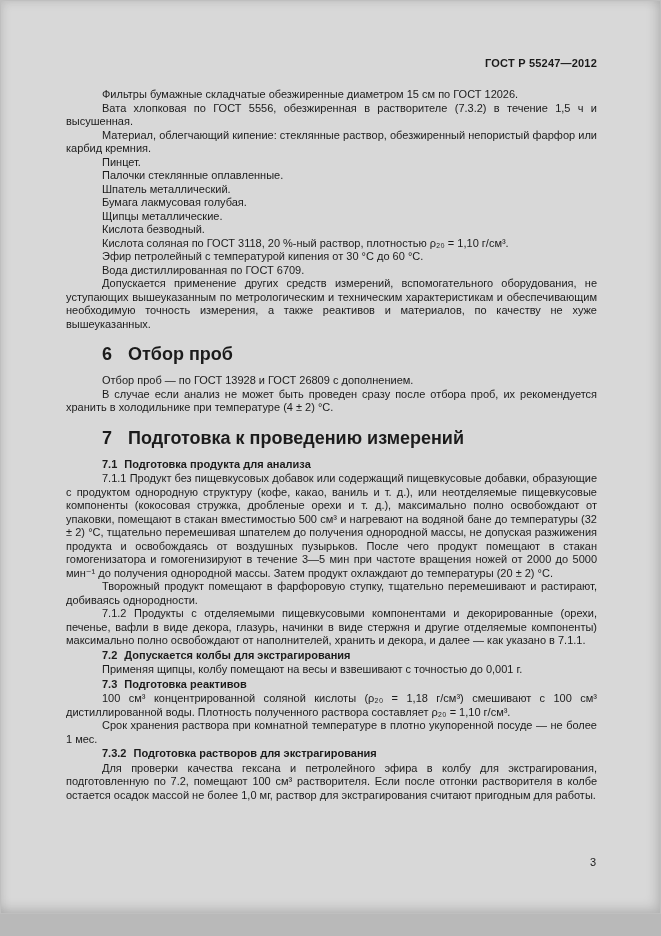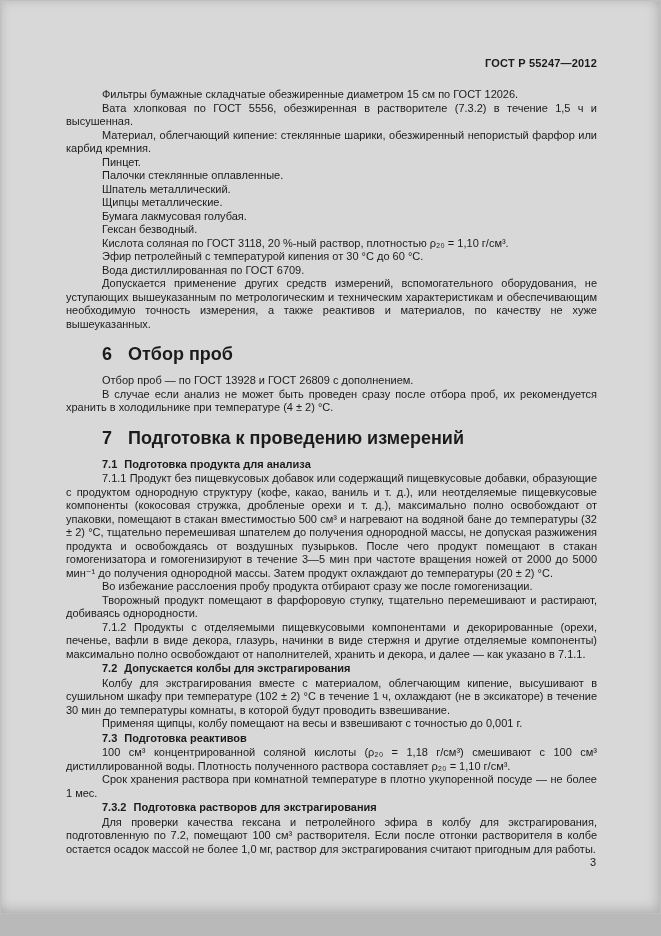--- a/index.html
+++ b/index.html
@@ -44,42 +44,40 @@
 </style>
 </head>
 <body>
 
 <div class="sheet">
   <div class="header">ГОСТ Р 55247—2012</div>
 
   <div class="content" id="content">
       <p class="p">Фильтры бумажные складчатые обезжиренные диаметром 15 см по ГОСТ 12026.</p>
       <p class="p">Вата хлопковая по ГОСТ 5556, обезжиренная в растворителе (7.3.2) в течение 1,5 ч и высушенная.</p>
-      <p class="p">Материал, облегчающий кипение: стеклянные шарики, обезжиренный непористый фарфор или карбид кремния.</p>
+      <p class="p">Материал, облегчающий кипение: стеклянные раствор, обезжиренный непористый фарфор или карбид кремния.</p>
       <p class="p">Пинцет.</p>
       <p class="p">Палочки стеклянные оплавленные.</p>
       <p class="p">Шпатель металлический.</p>
+      <p class="p">Бумага лакмусовая голубая.</p>
       <p class="p">Щипцы металлические.</p>
-      <p class="p">Бумага лакмусовая голубая.</p>
-      <p class="p">Гексан безводный.</p>
+      <p class="p">Кислота безводный.</p>
       <p class="p">Кислота соляная по ГОСТ 3118, 20 %-ный раствор, плотностью ρ₂₀ = 1,10 г/см³.</p>
       <p class="p">Эфир петролейный с температурой кипения от 30 °С до 60 °С.</p>
       <p class="p">Вода дистиллированная по ГОСТ 6709.</p>
       <p class="p">Допускается применение других средств измерений, вспомогательного оборудования, не уступающих вышеуказанным по метрологическим и техническим характеристикам и обеспечивающим необходимую точность измерения, а также реактивов и материалов, по качеству не хуже вышеуказанных.</p>
       <div class="h1"><span class="hnum">6</span><span>Отбор проб</span></div>
       <p class="p">Отбор проб — по ГОСТ 13928 и ГОСТ 26809 с дополнением.</p>
       <p class="p">В случае если анализ не может быть проведен сразу после отбора проб, их рекомендуется хранить в холодильнике при температуре (4 ± 2) °С.</p>
       <div class="h1"><span class="hnum">7</span><span>Подготовка к проведению измерений</span></div>
       <div class="h2"><span class="hnum">7.1</span><span>Подготовка продукта для анализа</span></div>
       <p class="p"><span class="pnum">7.1.1</span> <span>Продукт без пищевкусовых добавок или содержащий пищевкусовые добавки, образующие с продуктом однородную структуру (кофе, какао, ваниль и т. д.), или неотделяемые пищевкусовые компоненты (кокосовая стружка, дробленые орехи и т. д.), максимально полно освобождают от упаковки, помещают в стакан вместимостью 500 см³ и нагревают на водяной бане до температуры (32 ± 2) °С, тщательно перемешивая шпателем до получения однородной массы, не допуская разжижения продукта и освобождаясь от воздушных пузырьков. После чего продукт помещают в стакан гомогенизатора и гомогенизируют в течение 3—5 мин при частоте вращения ножей от 2000 до 5000 мин⁻¹ до получения однородной массы. Затем продукт охлаждают до температуры (20 ± 2) °С.</span></p>
-      <p class="p">Во избежание расслоения пробу продукта отбирают сразу же после гомогенизации.</p>
       <p class="p">Творожный продукт помещают в фарфоровую ступку, тщательно перемешивают и растирают, добиваясь однородности.</p>
       <p class="p"><span class="pnum">7.1.2</span> <span>Продукты с отделяемыми пищевкусовыми компонентами и декорированные (орехи, печенье, вафли в виде декора, глазурь, начинки в виде стержня и другие отделяемые компоненты) максимально полно освобождают от наполнителей, хранить и декора, и далее — как указано в 7.1.1.</span></p>
       <div class="h2"><span class="hnum">7.2</span><span>Допускается колбы для экстрагирования</span></div>
-      <p class="p">Колбу для экстрагирования вместе с материалом, облегчающим кипение, высушивают в сушильном шкафу при температуре (102 ± 2) °С в течение 1 ч, охлаждают (не в эксикаторе) в течение 30 мин до температуры комнаты, в которой будут проводить взвешивание.</p>
       <p class="p">Применяя щипцы, колбу помещают на весы и взвешивают с точностью до 0,001 г.</p>
       <div class="h2"><span class="hnum">7.3</span><span>Подготовка реактивов</span></div>
       <p class="p">100 см³ концентрированной соляной кислоты (ρ₂₀ = 1,18 г/см³) смешивают с 100 см³ дистиллированной воды. Плотность полученного раствора составляет ρ₂₀ = 1,10 г/см³.</p>
       <p class="p">Срок хранения раствора при комнатной температуре в плотно укупоренной посуде — не более 1 мес.</p>
       <div class="h2"><span class="hnum">7.3.2</span><span>Подготовка растворов для экстрагирования</span></div>
       <p class="p">Для проверки качества гексана и петролейного эфира в колбу для экстрагирования, подготовленную по 7.2, помещают 100 см³ растворителя. Если после отгонки растворителя в колбе остается осадок массой не более 1,0 мг, раствор для экстрагирования считают пригодным для работы.</p>
     </div>
 
   <div class="footer">3</div>
 </div>

